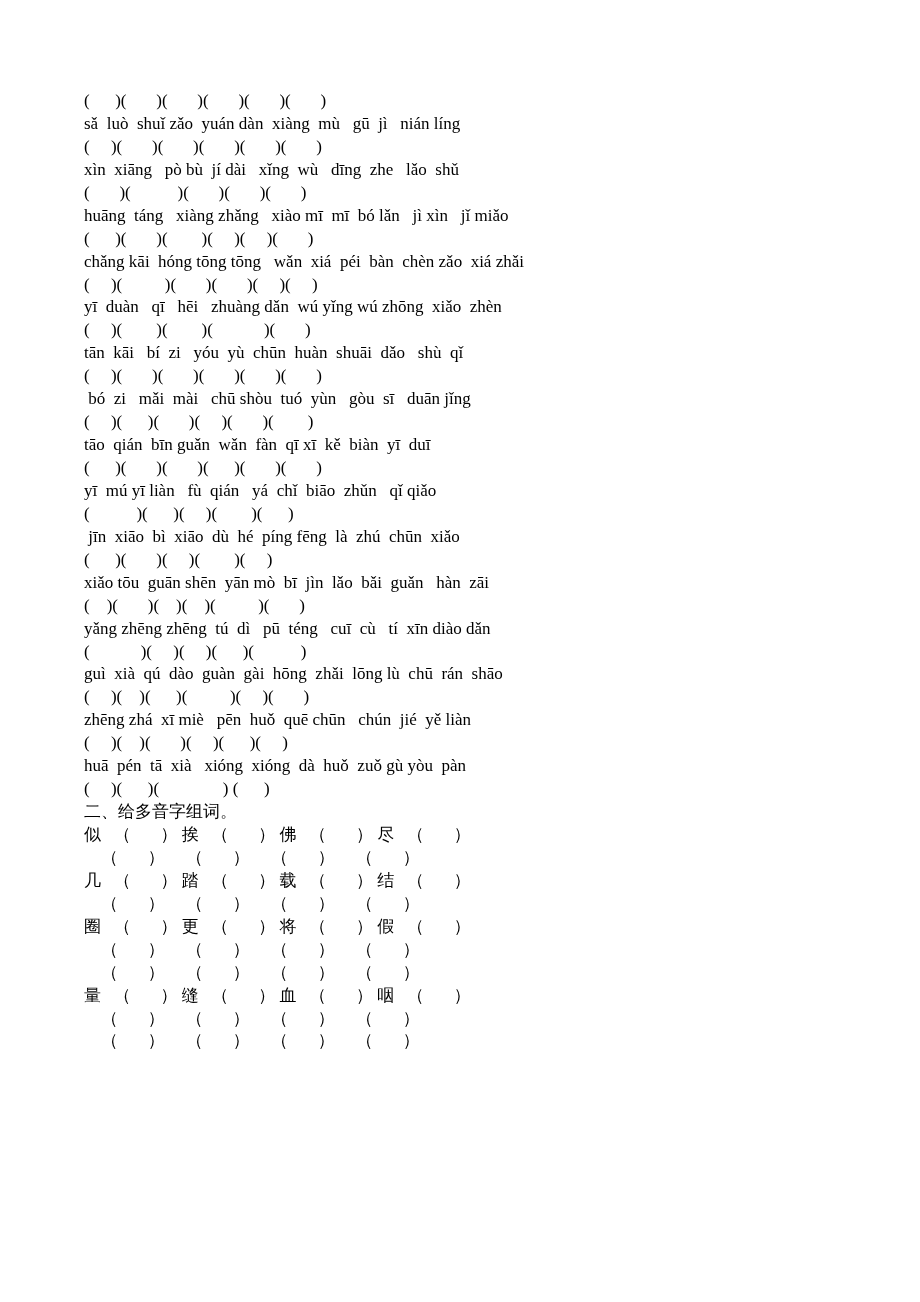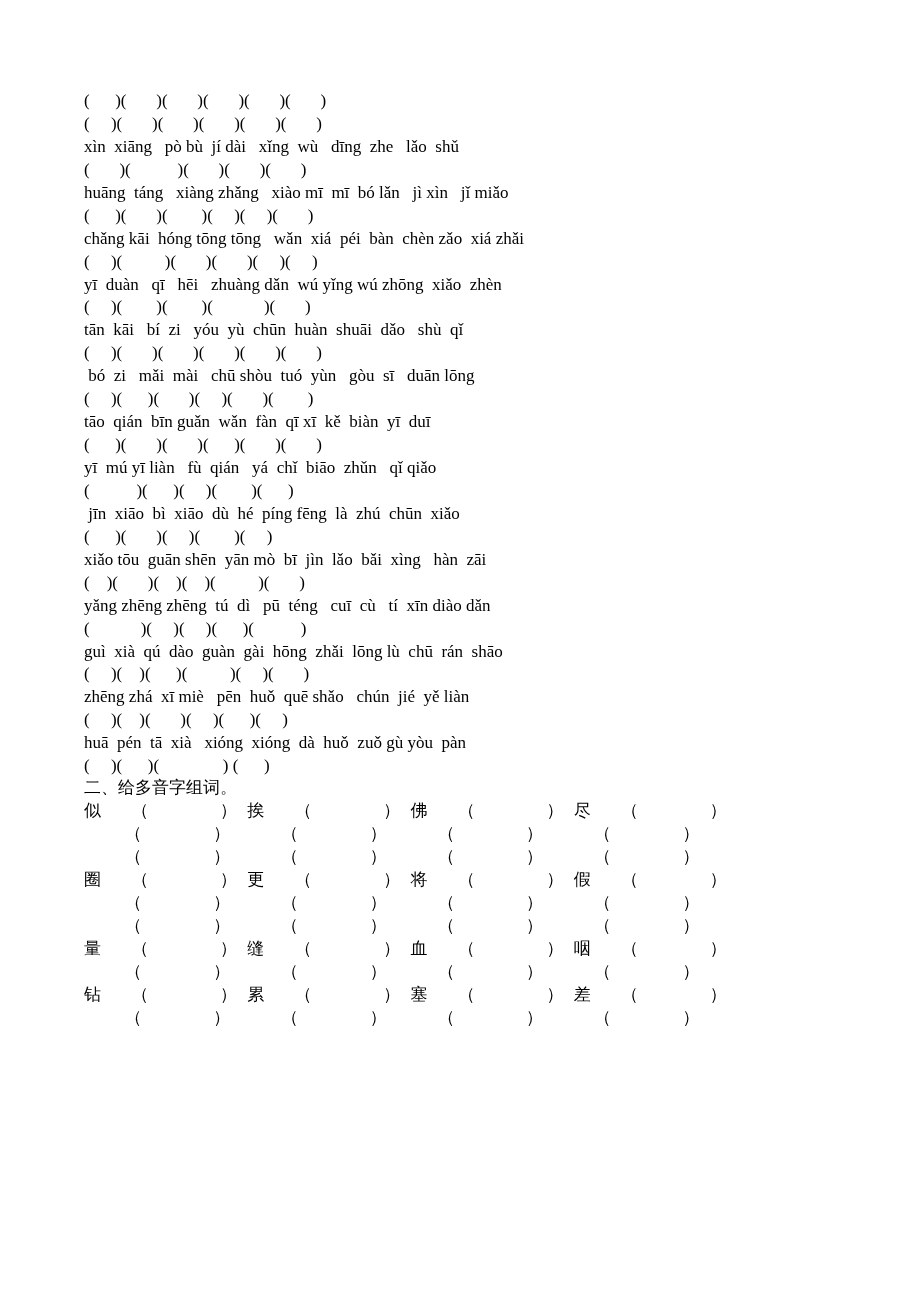--- a/index.html
+++ b/index.html
@@ -1,60 +1,61 @@
 <!DOCTYPE html>
 <html><head>
 <meta charset="utf-8">
 <style>
 body{font-family:"SimSun","STSong",serif;font-size:17px;background:#fff;color:#000;margin:0;padding:90px 68px 80px 84px;line-height:1.35}
 .row{white-space:pre;letter-spacing:0px}
-.cn{font-family:Liberation Mono, monospace}
+.cn{font-family:Liberation Serif, serif}
 </style>
 </head>
 <body>
 
 <div id="pinyin-section">
     <div class="row">(      )(       )(       )(       )(       )(       )</div>
+    <div class="row">sǎ  luò  shuǐ zǎo  yuán dàn  xiàng  mù   gū  jì   nián líng</div>
     <div class="row">(     )(       )(       )(       )(       )(       )</div>
     <div class="row">xìn  xiāng   pò bù  jí dài   xǐng  wù   dīng  zhe   lǎo  shǔ</div>
     <div class="row">(       )(           )(       )(       )(       )</div>
     <div class="row">huāng  táng   xiàng zhǎng   xiào mī  mī  bó lǎn   jì xìn   jǐ miǎo</div>
     <div class="row">(      )(       )(        )(     )(     )(       )</div>
     <div class="row">chǎng kāi  hóng tōng tōng   wǎn  xiá  péi  bàn  chèn zǎo  xiá zhǎi</div>
     <div class="row">(     )(          )(       )(       )(     )(     )</div>
     <div class="row">yī  duàn   qī   hēi   zhuàng dǎn  wú yǐng wú zhōng  xiǎo  zhèn</div>
     <div class="row">(     )(        )(        )(            )(       )</div>
     <div class="row">tān  kāi   bí  zi   yóu  yù  chūn  huàn  shuāi  dǎo   shù  qǐ</div>
     <div class="row">(     )(       )(       )(       )(       )(       )</div>
-    <div class="row"> bó  zi   mǎi  mài   chū shòu  tuó  yùn   gòu  sī   duān lōng</div>
+    <div class="row"> bó  zi   mǎi  mài   chū shòu  tuó  yùn   gòu  sī   duān jǐng</div>
     <div class="row">(     )(      )(       )(     )(       )(        )</div>
     <div class="row">tāo  qián  bīn guǎn  wǎn  fàn  qī xī  kě  biàn  yī  duī</div>
     <div class="row">(      )(       )(       )(      )(       )(       )</div>
     <div class="row">yī  mú yī liàn   fù  qián   yá  chǐ  biāo  zhǔn   qǐ qiǎo</div>
     <div class="row">(           )(      )(     )(        )(      )</div>
     <div class="row"> jīn  xiāo  bì  xiāo  dù  hé  píng fēng  là  zhú  chūn  xiǎo</div>
     <div class="row">(      )(       )(     )(        )(     )</div>
-    <div class="row">xiǎo tōu  guān shēn  yān mò  bī  jìn  lǎo  bǎi  xìng   hàn  zāi</div>
+    <div class="row">xiǎo tōu  guān shēn  yān mò  bī  jìn  lǎo  bǎi  guǎn   hàn  zāi</div>
     <div class="row">(    )(       )(    )(    )(          )(       )</div>
     <div class="row">yǎng zhēng zhēng  tú  dì   pū  téng   cuī  cù   tí  xīn diào dǎn</div>
     <div class="row">(            )(     )(     )(      )(           )</div>
     <div class="row">guì  xià  qú  dào  guàn  gài  hōng  zhǎi  lōng lù  chū  rán  shāo</div>
     <div class="row">(     )(    )(      )(          )(     )(       )</div>
-    <div class="row">zhēng zhá  xī miè   pēn  huǒ  quē shǎo   chún  jié  yě liàn</div>
+    <div class="row">zhēng zhá  xī miè   pēn  huǒ  quē chūn   chún  jié  yě liàn</div>
     <div class="row">(     )(    )(       )(     )(      )(     )</div>
     <div class="row">huā  pén  tā  xià   xióng  xióng  dà  huǒ  zuǒ gù yòu  pàn</div>
     <div class="row">(     )(      )(               ) (      )</div>
   </div>
 
 <div class="row cn">二、给多音字组词。</div>
 
 <div id="poly-section">
     <div class="row cn">似   （       ） 挨   （       ） 佛   （       ） 尽   （       ）</div>
     <div class="row cn">    （       ）     （       ）     （       ）     （       ）</div>
+    <div class="row cn">几   （       ） 踏   （       ） 载   （       ） 结   （       ）</div>
     <div class="row cn">    （       ）     （       ）     （       ）     （       ）</div>
     <div class="row cn">圈   （       ） 更   （       ） 将   （       ） 假   （       ）</div>
     <div class="row cn">    （       ）     （       ）     （       ）     （       ）</div>
     <div class="row cn">    （       ）     （       ）     （       ）     （       ）</div>
     <div class="row cn">量   （       ） 缝   （       ） 血   （       ） 咽   （       ）</div>
     <div class="row cn">    （       ）     （       ）     （       ）     （       ）</div>
-    <div class="row cn">钻   （       ） 累   （       ） 塞   （       ） 差   （       ）</div>
     <div class="row cn">    （       ）     （       ）     （       ）     （       ）</div>
   </div>
 
 </body></html>

